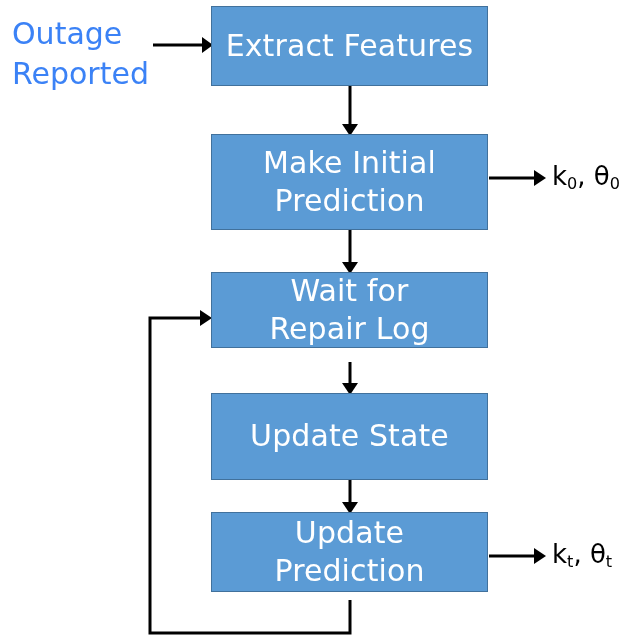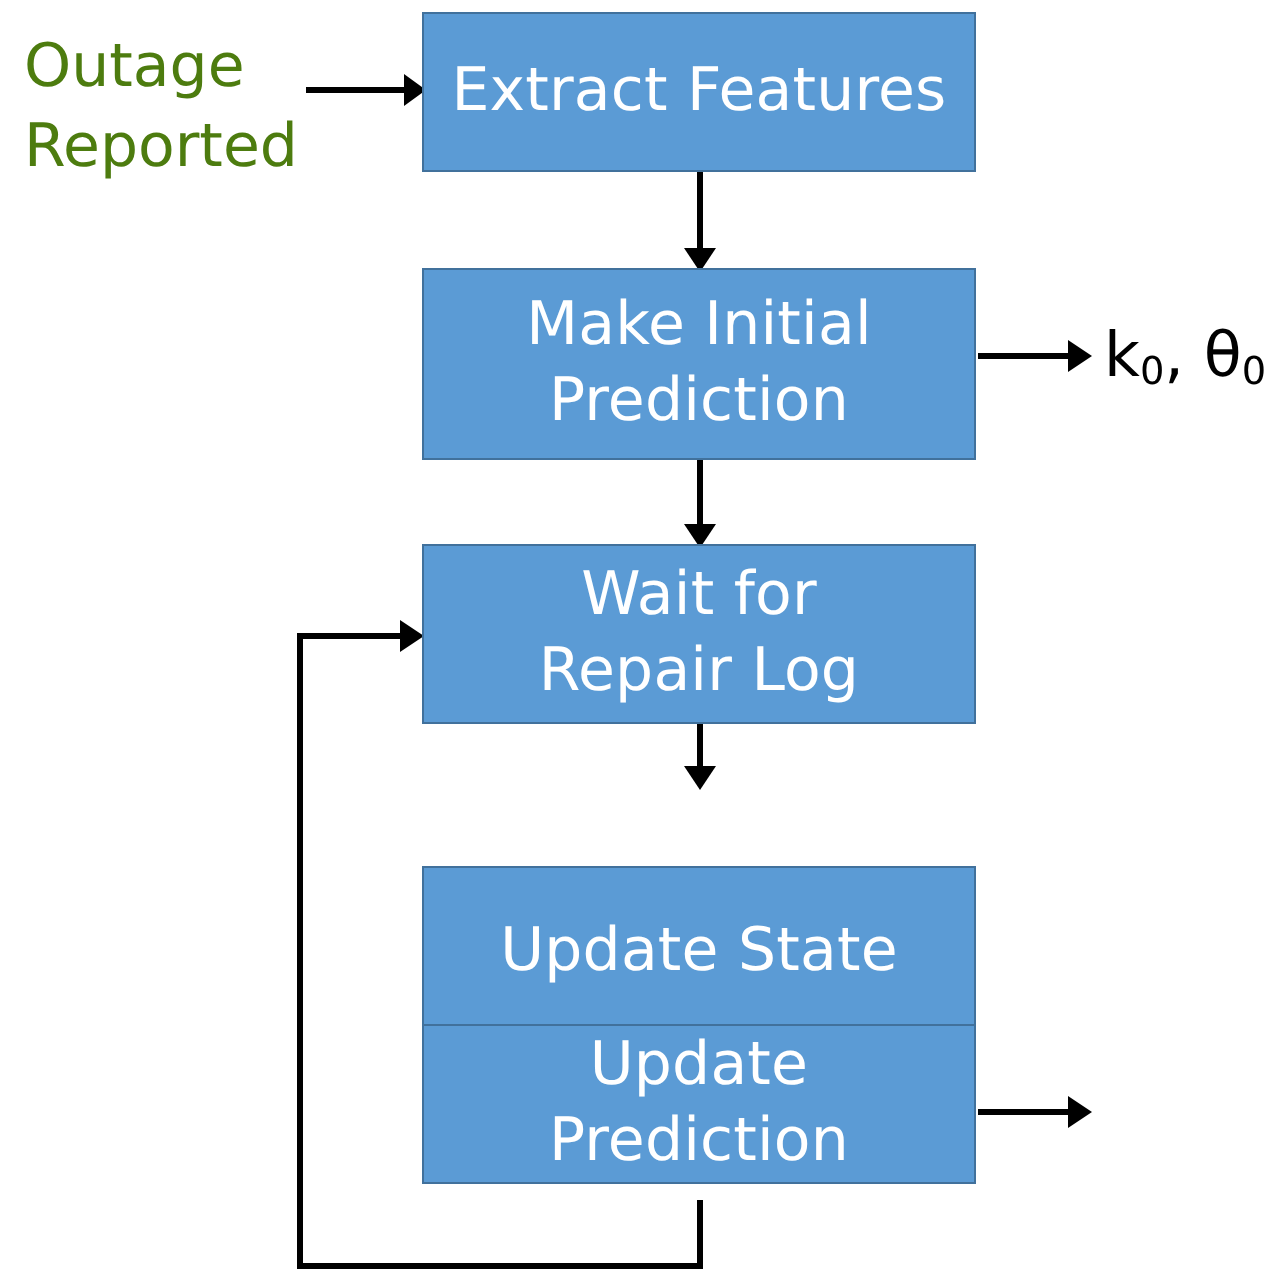--- a/index.html
+++ b/index.html
@@ -32,32 +32,32 @@
     font-size: 30px;
     line-height: 1.28;
     letter-spacing: 0.1px;
     font-weight: 400;
     white-space: pre-line;
     user-select: none;
   }
   
   .plain-label {
     position: absolute;
-    color: #4d7c0f;
+    color: #3b82f6;
     font-size: 30px;
     line-height: 1.33;
     text-align: left;
     white-space: pre-line;
     user-select: none;
   }
   
   .out-label {
     position: absolute;
     color: #000000;
-    font-size: 31px;
+    font-size: 26px;
     line-height: 1;
     white-space: nowrap;
     user-select: none;
   }
   .out-label sub {
     font-size: 0.62em;
     vertical-align: -0.22em;
     letter-spacing: 0;
   }
   
@@ -128,26 +128,29 @@
   </svg>
 
   <div class="plain-label" style="left:12px; top:14px; width:150px;">Outage
 Reported</div>
 
   <div class="node" style="left:211px; top:6px; width:277px; height:80px;">Extract Features</div>
 
   <div class="node" style="left:211px; top:134px; width:277px; height:96px;">Make Initial
 Prediction</div>
 
-  <div class="node" style="left:211px; top:272px; width:277px; height:90px;">Wait for
+  <div class="node" style="left:211px; top:272px; width:277px; height:76px;">Wait for
 Repair Log</div>
 
-  <div class="node" style="left:211px; top:393px; width:277px; height:87px;margin-top:40px;">Update State</div>
+  <div class="node" style="left:211px; top:393px; width:277px; height:87px;">Update State</div>
 
   <div class="node" style="left:211px; top:512px; width:277px; height:80px;">Update
 Prediction</div>
 
   <div class="out-label" style="left:552px; top:163px;">
     <span>k</span><sub>0</sub><span>, </span><span>θ</span><sub>0</sub>
   </div>
 
+  <div class="out-label" style="left:552px; top:541px;">
+    <span>k</span><sub>t</sub><span>, </span><span>θ</span><sub>t</sub>
+  </div>
 
 </div>
 
 </body></html>

